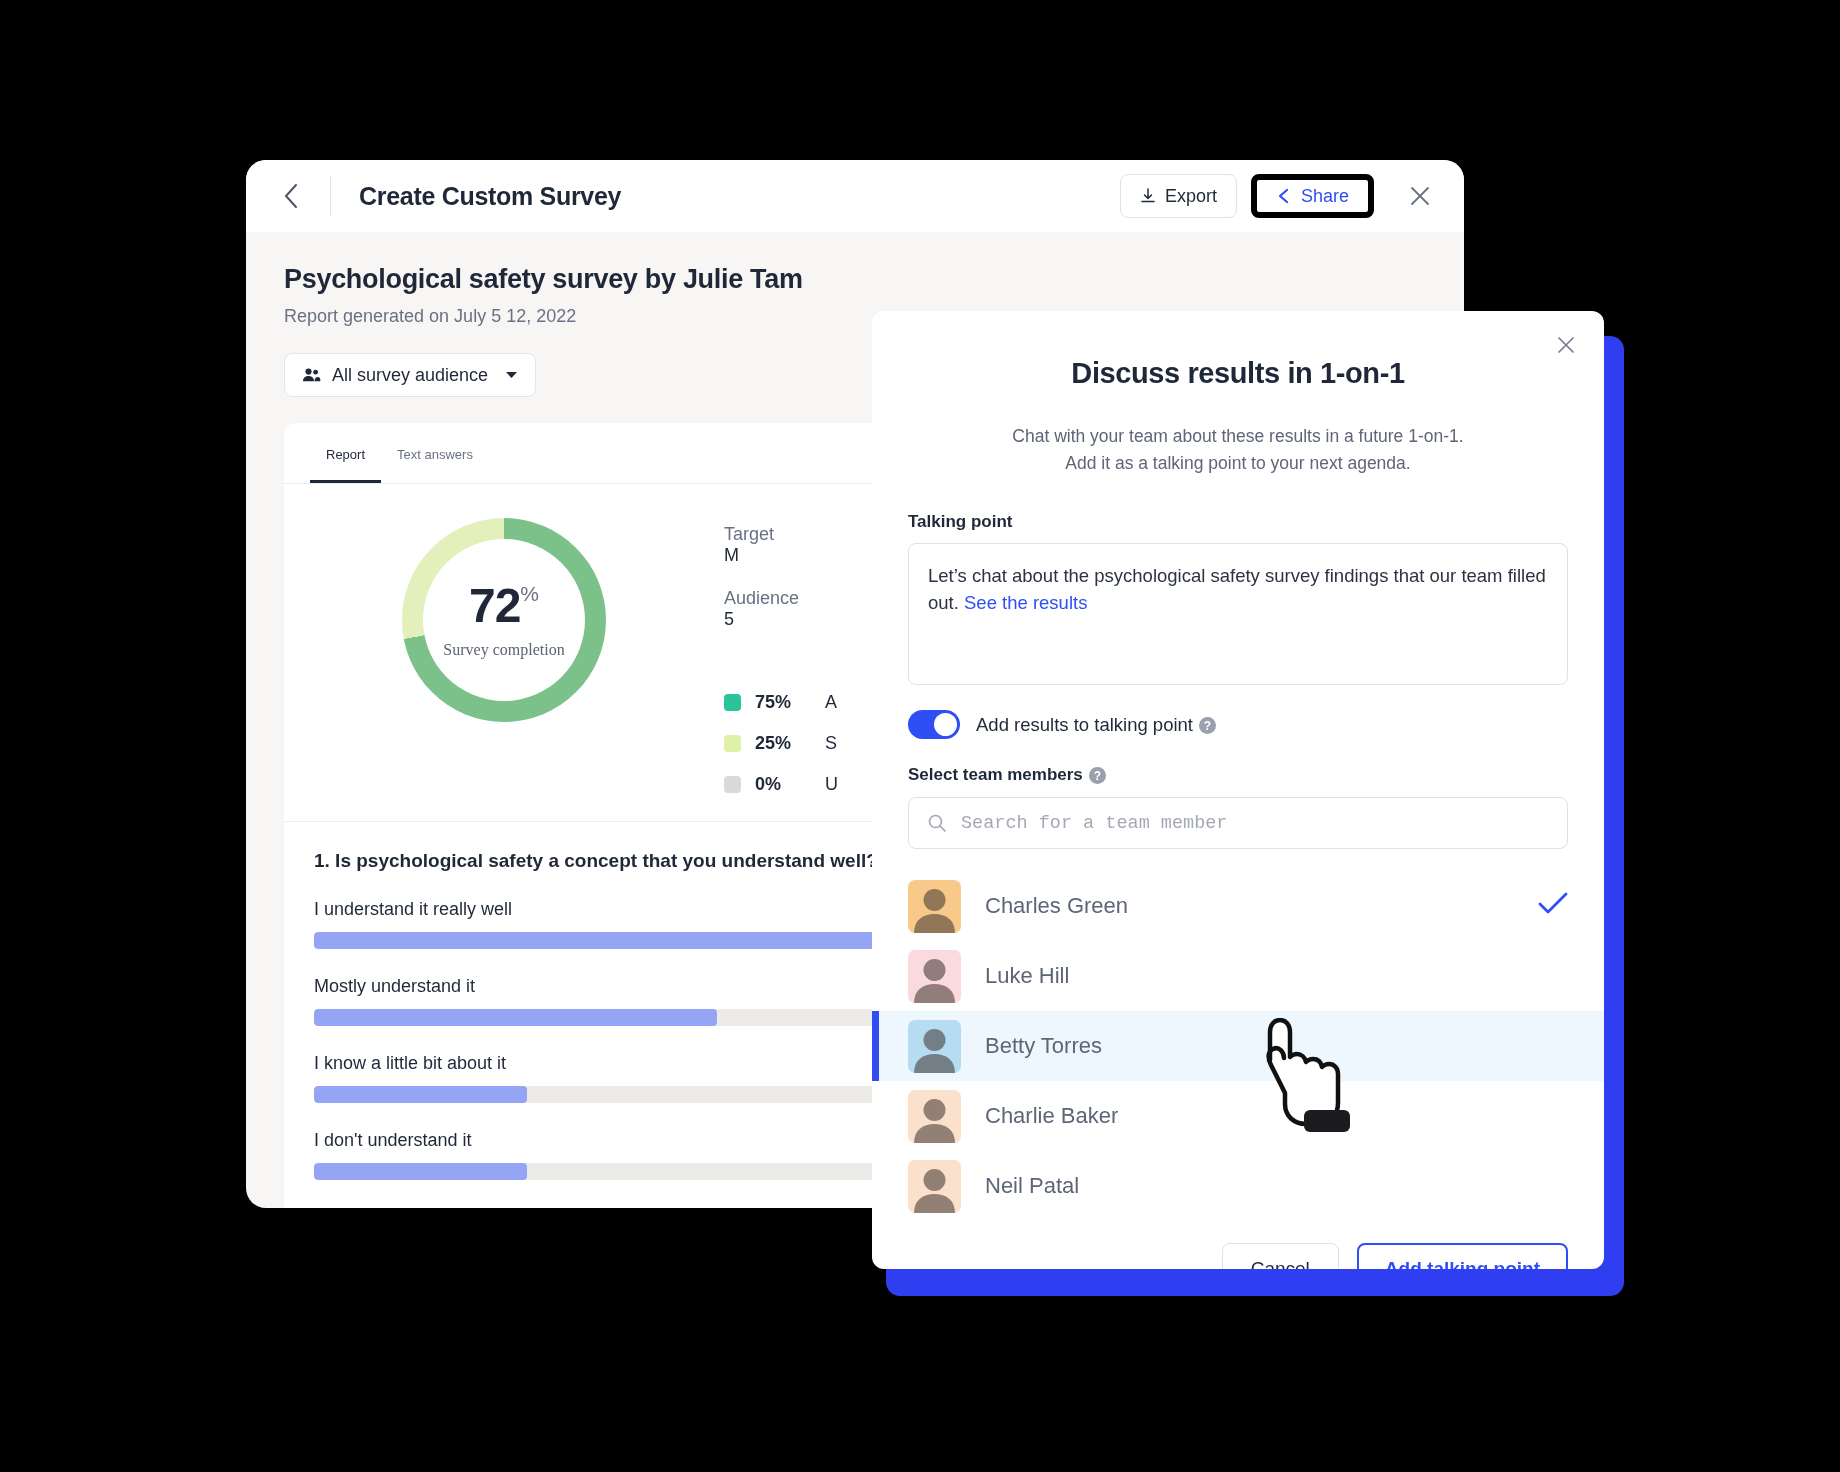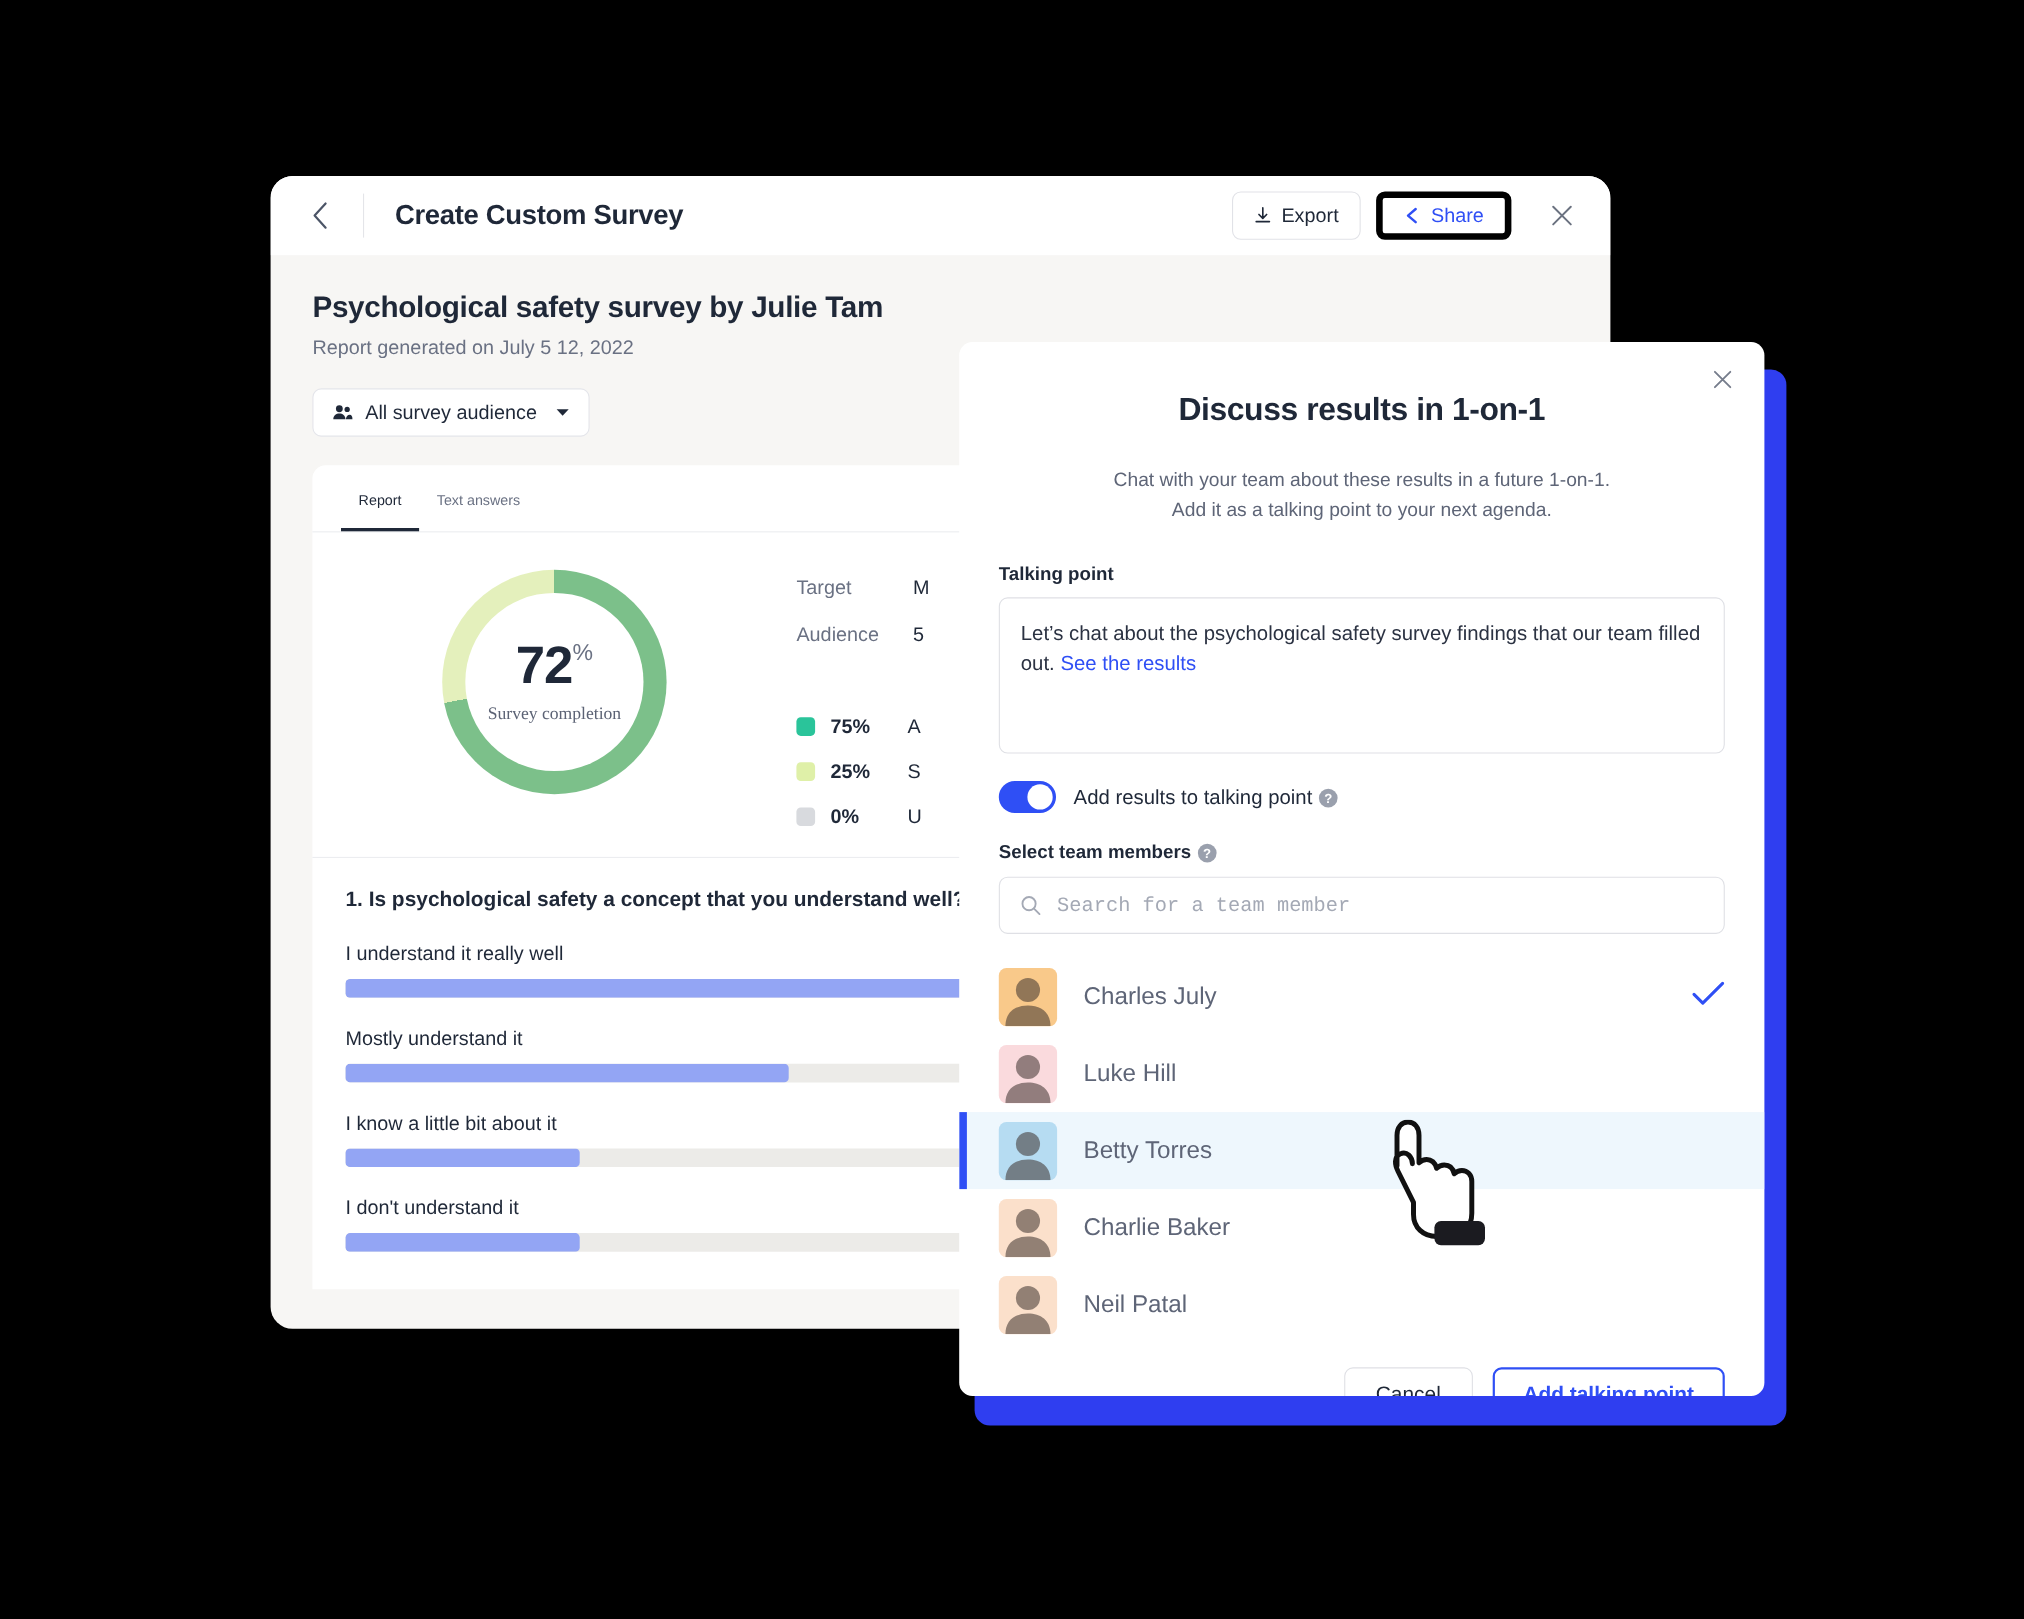--- a/index.html
+++ b/index.html
@@ -107,21 +107,21 @@
     display: flex; flex-direction: column; align-items: center; justify-content: center;
   }
   .donut-num { font-size: 48px; font-weight: bold; color: #1f2838; line-height: 1; letter-spacing: -1px;}
   .donut-pct { font-size: 21px; color: #6a7183; font-weight: normal; }
   .donut-label { font-size: 16px; color: #5b6274; margin-top: 11px; font-family: Liberation Serif, serif; }
 
   .stats {
     padding-top: 6px; font-size: 18px; color: #6a7183;
     display: flex; flex-direction: column; gap: 22px;
   }
-  .stat-row { display: flex; }
+  .stat-row { display: flex; flex-direction: column; }
   .stat-key { width: 106px; }
   .stat-val { color: #1f2838; }
   .legend { margin-top: 40px; display: flex; flex-direction: column; gap: 20px; }
   .legend-row { display: flex; align-items: center; gap: 14px; font-size: 18px; }
   .swatch { width: 17px; height: 17px; border-radius: 4px; }
   .legend-pct { font-weight: bold; color: #1f2838; width: 56px; }
   .legend-txt { color: #1f2838; }
 
   .qsection { border-top: 1px solid #ecedf0; padding: 28px 30px 34px 30px; }
   .qtitle { font-size: 19px; font-weight: bold; color: #1f2838; }
@@ -421,21 +421,21 @@
         <input class="search-input" type="text" placeholder="Search for a team member" style="">
       </div>
     </div>
 
     <div class="members-list" id="members">
         <div class="member">
           <div class="avatar" style="background: rgb(249, 201, 138);"><svg width="53" height="53" viewBox="0 0 53 53">
               <circle cx="26.5" cy="20" r="11" fill="rgba(60,50,45,0.55)"></circle>
               <path d="M6 53 C6 40 15 34 26.5 34 C38 34 47 40 47 53 Z" fill="rgba(60,50,45,0.55)"></path>
             </svg></div>
-          <div class="member-name">Charles July</div>
+          <div class="member-name">Charles Green</div>
           <div class="check"><svg width="30" height="24" viewBox="0 0 30 24">
               <path d="M2 12 L10 20 L28 2" stroke="#2f4ff5" stroke-width="2.8" fill="none" stroke-linecap="round" stroke-linejoin="round"></path>
             </svg></div>
         </div>
         <div class="member">
           <div class="avatar" style="background: rgb(250, 218, 221);"><svg width="53" height="53" viewBox="0 0 53 53">
               <circle cx="26.5" cy="20" r="11" fill="rgba(60,50,45,0.55)"></circle>
               <path d="M6 53 C6 40 15 34 26.5 34 C38 34 47 40 47 53 Z" fill="rgba(60,50,45,0.55)"></path>
             </svg></div>
           <div class="member-name">Luke Hill</div>

